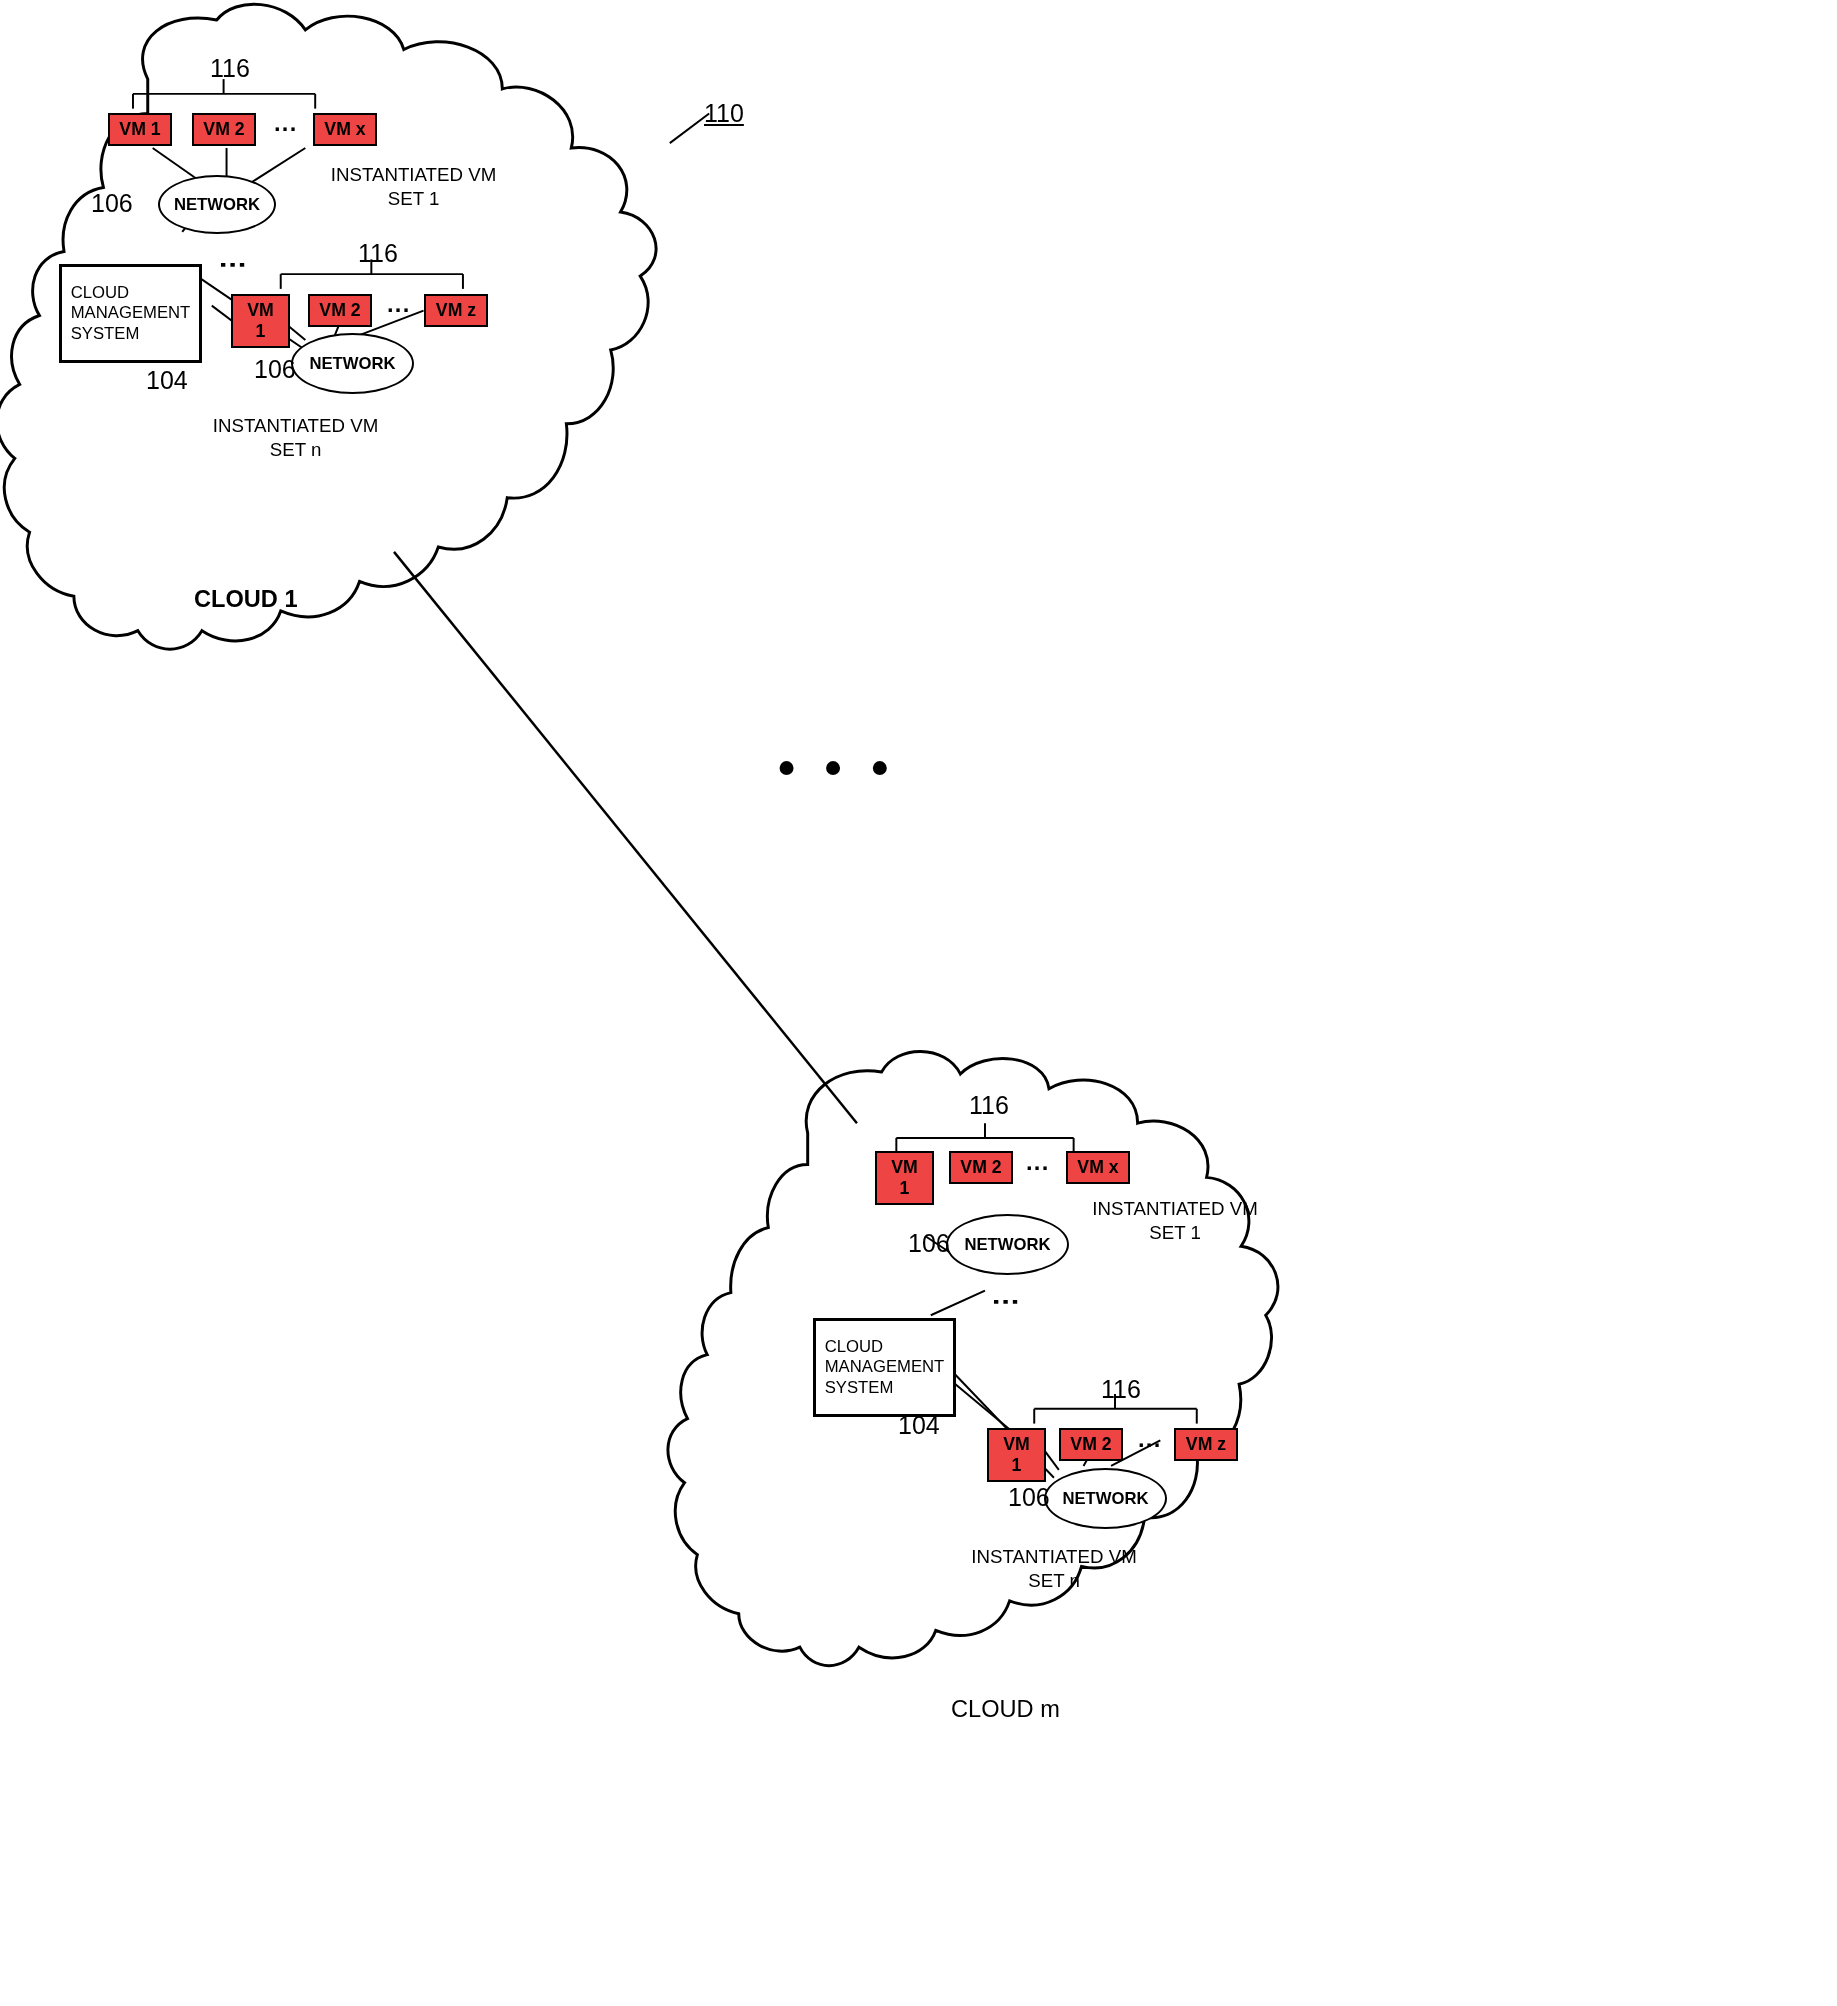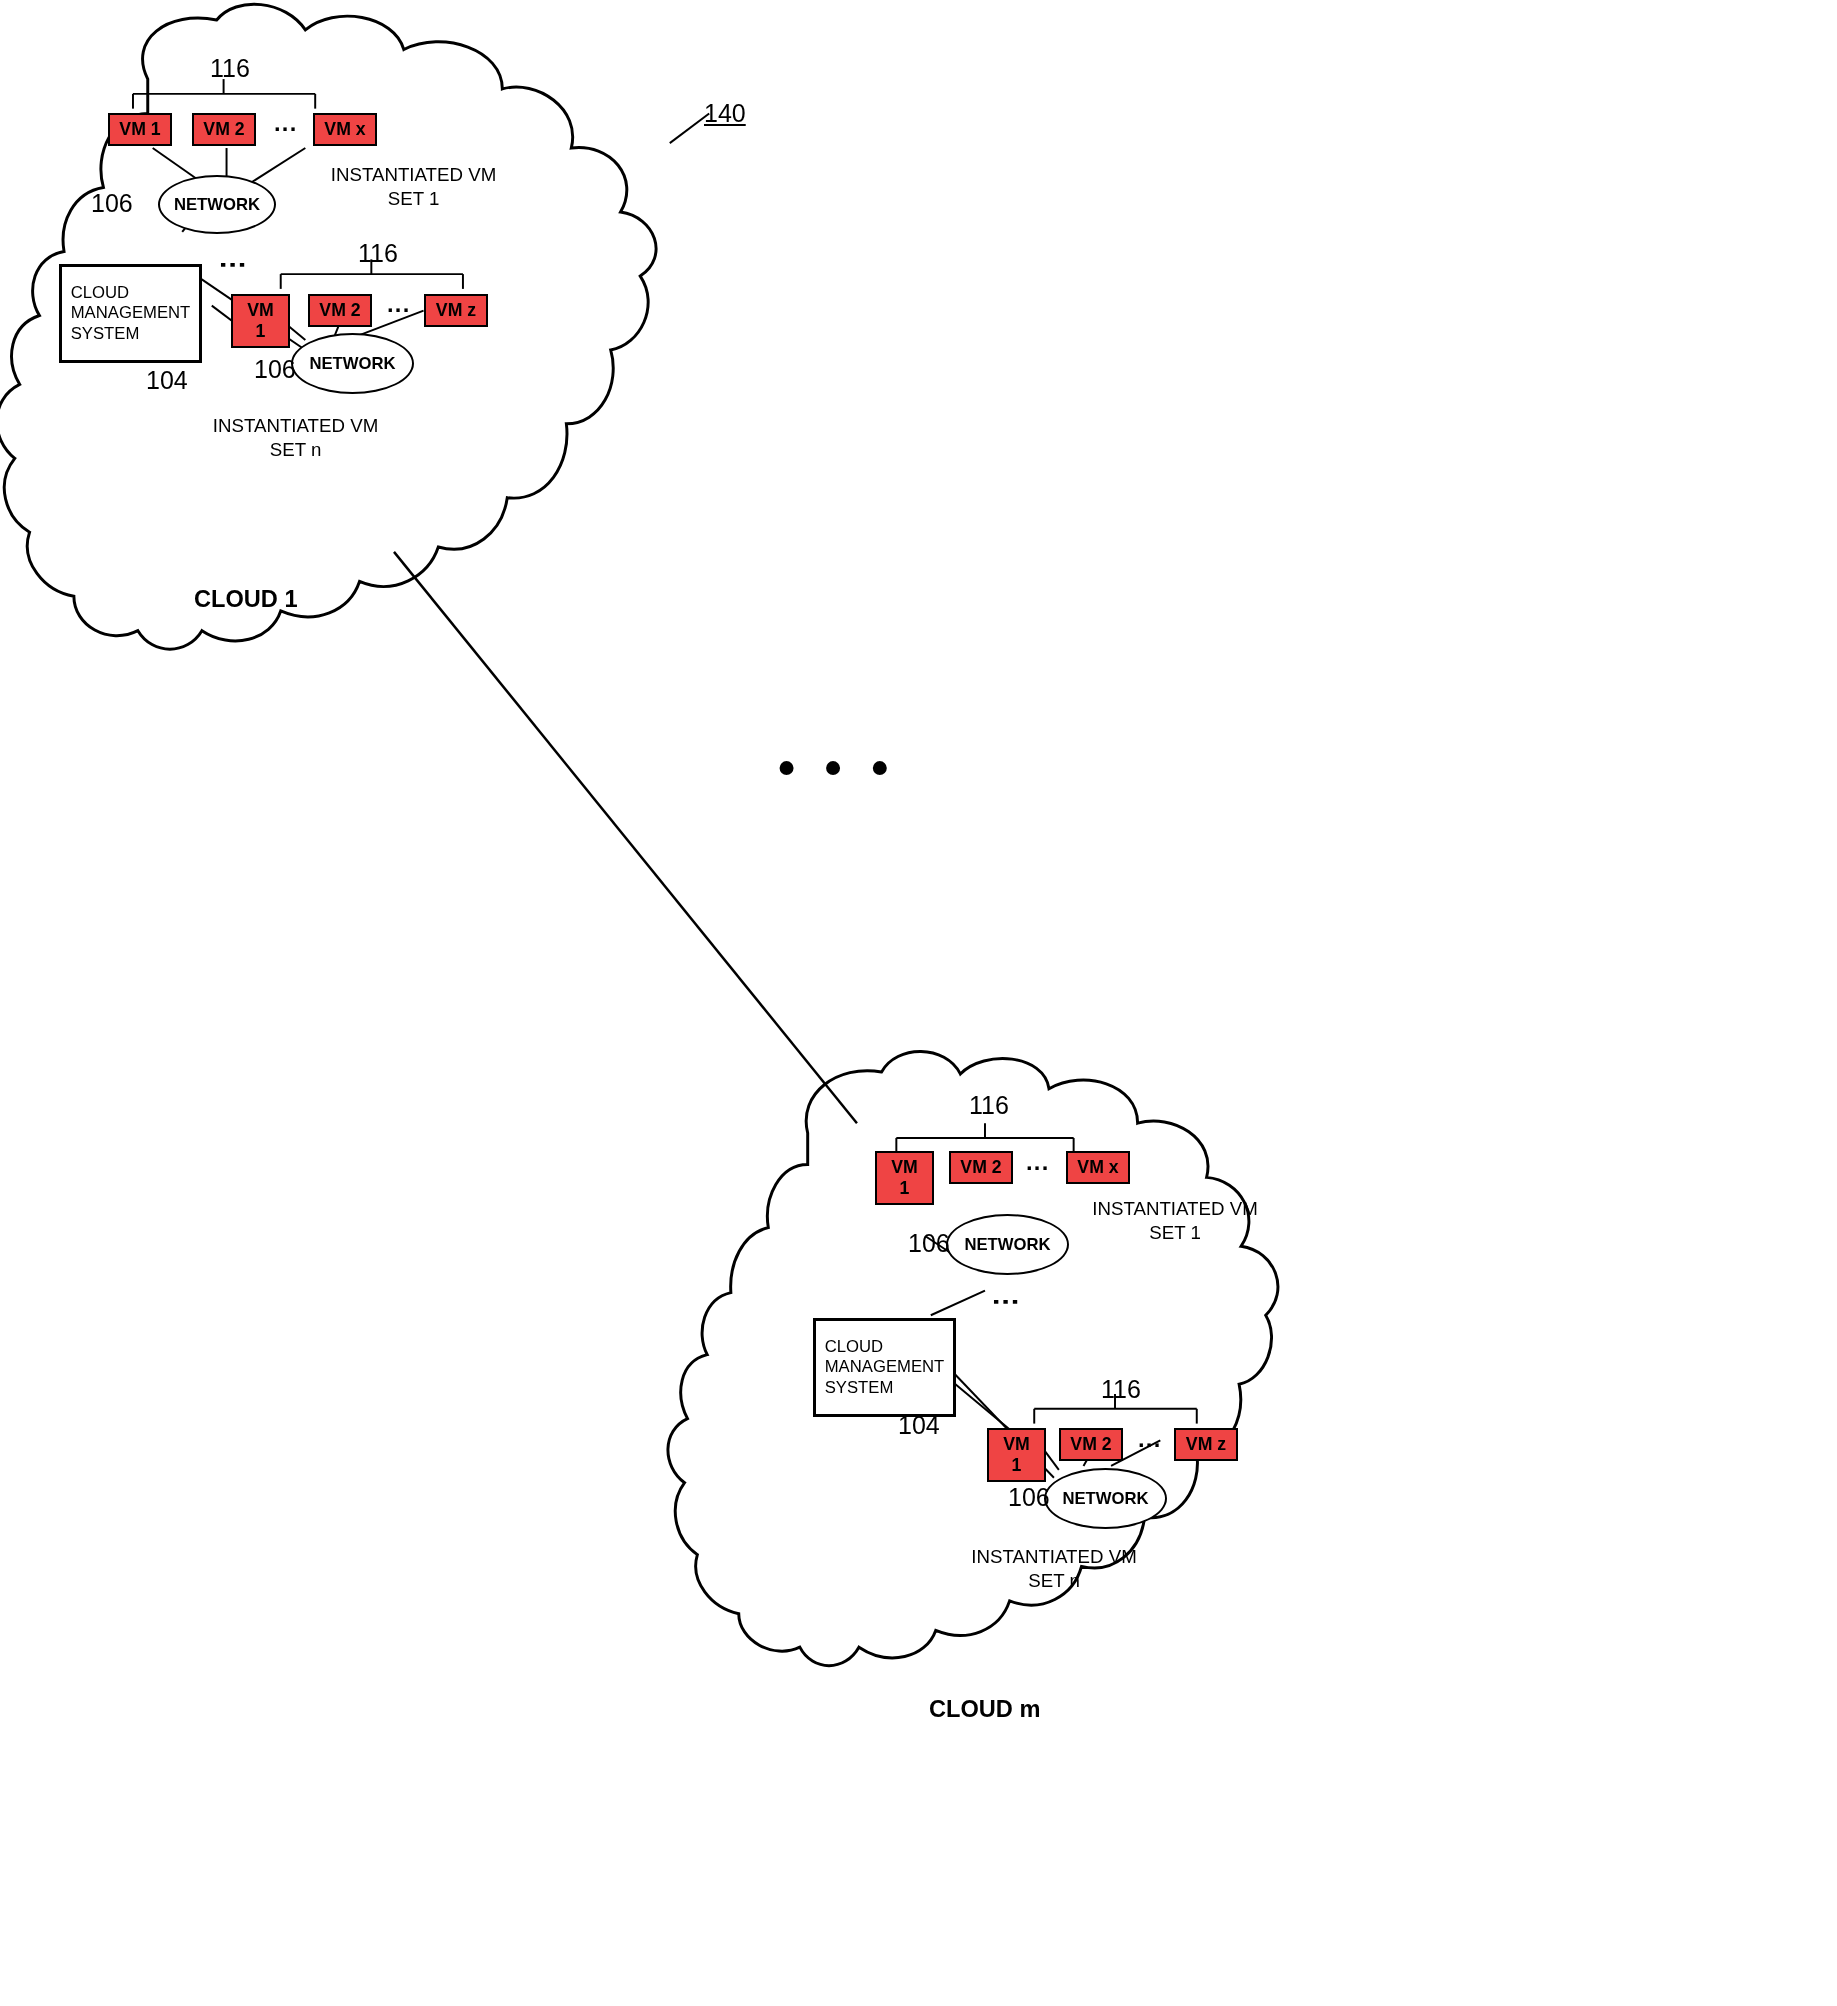--- a/index.html
+++ b/index.html
@@ -204,21 +204,21 @@
     <line x1="985" y1="1285" x2="940" y2="1255" stroke="black" stroke-width="2"></line>
     <line x1="1010" y1="1280" x2="1015" y2="1250" stroke="black" stroke-width="2"></line>
     <line x1="1038" y1="1282" x2="1078" y2="1252" stroke="black" stroke-width="2"></line>
 
     <line x1="1075" y1="1492" x2="1055" y2="1465" stroke="black" stroke-width="2"></line>
     <line x1="1100" y1="1488" x2="1115" y2="1462" stroke="black" stroke-width="2"></line>
     <line x1="1128" y1="1488" x2="1178" y2="1462" stroke="black" stroke-width="2"></line>
 
   </svg>
 
-  <div class="label" style="left:704px; top:99px; text-decoration:underline;">140</div>
+  <div class="label" style="left:704px; top:99px; text-decoration:underline;">110</div>
 
   <div class="label" style="left:210px; top:54px;">116</div>
 
   <div class="vm-box" style="left:108px; top:113px; width:64px;">
     VM 1
   </div>
   <div class="vm-box" style="left:192px; top:113px; width:64px;">
     VM 2
   </div>
   <div class="dots" style="left:274px; top:116px;">···</div>
@@ -322,18 +322,18 @@
   </div>
 
   <div class="label" style="left:1008px; top:1483px;">106</div>
 
   <div class="cms-box" style="left:813px; top:1318px; width:143px; height:99px; font-size:16.7px; line-height:1.2;">
     CLOUD<br>MANAGEMENT<br>SYSTEM
   </div>
 
   <div class="label" style="left:898px; top:1411px;">104</div>
 
-  <div class="label" style="left:929px; top:1696px; font-size:23.6px; font-weight:bold;text-align:right;">
+  <div class="label" style="left:951px; top:1696px; font-size:23.6px; font-weight:normal;text-align:right;">
     CLOUD m
   </div>
 
 </div>
 
 
 </body></html>

